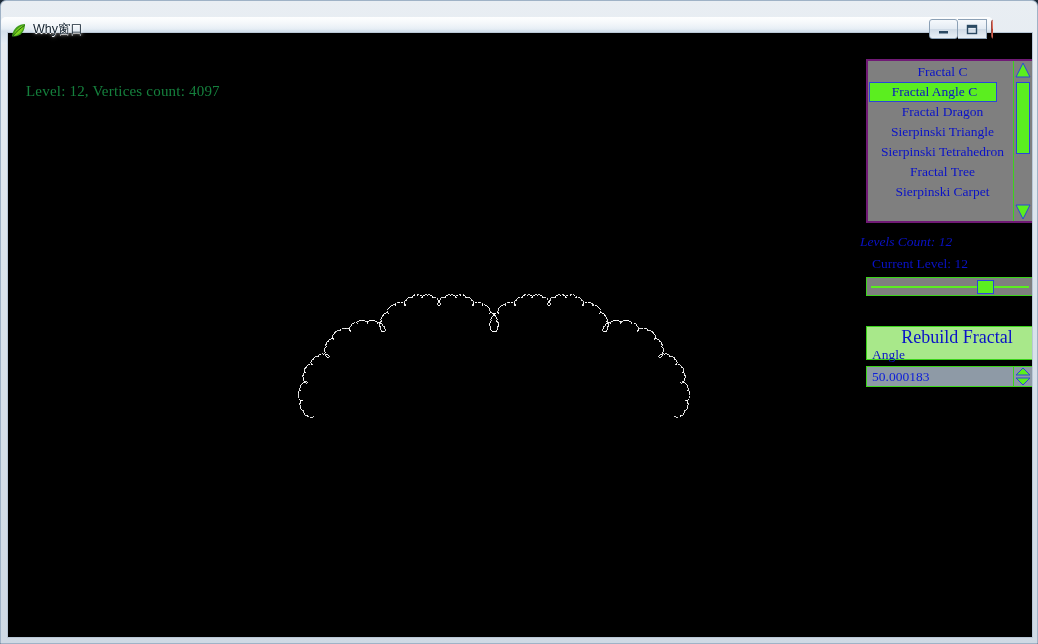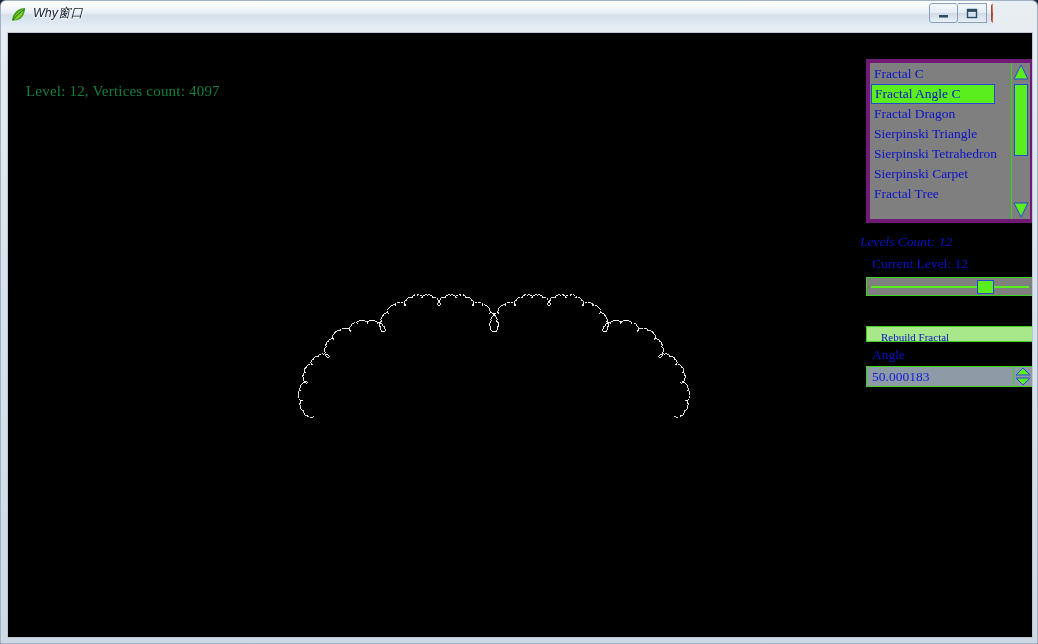--- a/index.html
+++ b/index.html
@@ -11,25 +11,24 @@
 
   
   #window{
     position:absolute;left:0;top:0;width:1038px;height:644px;
     background:linear-gradient(to bottom,#e9eef3 0%,#dbe4ec 40%,#cfd9e4 100%);
     box-sizing:border-box;
     border:1px solid #9fb2c6;
     border-radius:6px 6px 0 0;
   }
   #titlebar{
-    position:absolute;left:0;top:0;width:992px;height:27px;
+    position:absolute;left:0;top:16px;width:992px;height:27px;
     background:linear-gradient(to bottom,#f3f7fb 0%,#e4ecf4 45%,#d4e0ec 52%,#e6eef6 100%);
     border-radius:5px 5px 0 0;
     overflow:hidden;
-    font-style:italic;
   }
   #titlebar:after{
     content:"";position:absolute;left:0;right:0;top:0;height:13px;
     background:linear-gradient(to bottom,rgba(255,255,255,.85),rgba(255,255,255,0));
   }
   #app-icon{
     position:absolute;left:9px;top:5px;width:17px;height:17px;z-index:3;
   }
   #title-text{
     position:absolute;left:32px;top:4px;z-index:3;
@@ -73,22 +72,23 @@
     color:#0a12c8;font-size:13.5px;white-space:nowrap;position:absolute;
   }
   #group-label{left:14px;top:34px;}
   #levels-count-label{left:0;top:193px;font-style:italic;}
   #current-level-label{left:12px;top:215px;}
   #angle-label{left:12px;top:306px;}
 
   
   #listbox{
     position:absolute;left:6px;top:18px;width:168px;height:164px;
-    background:#7f7f7f;border:4px solid #701a75;box-sizing:border-box;
+    background:#7f7f7f;border:2px solid #701a75;box-sizing:border-box;
     display:flex;
+    text-align:center;
   }
   #list-items{flex:1 1 auto;padding:1px 0 0 1px;}
   .list-item{
     height:20px;line-height:19px;font-size:13.5px;color:#0a12c8;
     padding-left:3px;white-space:nowrap;box-sizing:border-box;
   }
   .list-item.selected{
     background:#5bee1f;border:1px solid #2a46d8;
     margin-right:16px;height:20px;line-height:18px;
   }
@@ -113,23 +113,23 @@
   #slider-line{
     position:absolute;left:4px;right:4px;top:8px;height:2px;background:#5bee1f;
   }
   #slider-thumb{
     position:absolute;top:2px;left:110px;width:17px;height:14px;
     background:#5bee1f;border:1px solid #2a46d8;box-sizing:border-box;
   }
 
   
   #rebuild-button{
-    position:absolute;left:6px;top:285px;width:168px;height:16px;
+    position:absolute;left:6px;top:285px;width:168px;height:34px;
     background:#a8e88a;border:1px solid #3bd41b;box-sizing:border-box;
-    color:#0a12c8;font-size:11px;line-height:20px;text-align:left;
+    color:#0a12c8;font-size:18px;line-height:20px;text-align:center;
     padding-left:14px;white-space:nowrap;
   }
 
   
   #angle-spinner{
     position:absolute;left:6px;top:325px;width:168px;height:21px;
     background:#8e9aa6;border:1px solid #3bd41b;box-sizing:border-box;
     display:flex;align-items:stretch;justify-content:space-between;
   }
   #angle-value{
@@ -189,22 +189,22 @@
 
       <div class="lbl" id="group-label">Fractal Type</div>
 
       <div id="listbox">
         <div id="list-items">
           <div class="list-item">Fractal C</div>
           <div class="list-item selected">Fractal Angle C</div>
           <div class="list-item">Fractal Dragon</div>
           <div class="list-item">Sierpinski Triangle</div>
           <div class="list-item">Sierpinski Tetrahedron</div>
+          <div class="list-item">Fractal Tree</div>
           <div class="list-item">Sierpinski Carpet</div>
-          <div class="list-item">Fractal Tree</div>
         </div>
         <div id="list-scrollbar">
           <span class="sb-arrow" id="sb-up">
             <svg width="18" height="19" viewBox="0 0 18 19">
               <polygon points="9,2 16,16 2,16" fill="#5bee1f" stroke="#2a46d8" stroke-width="1"></polygon>
             </svg>
           </span>
           <span id="sb-thumb"></span>
           <span class="sb-arrow" id="sb-down">
             <svg width="18" height="19" viewBox="0 0 18 19">

